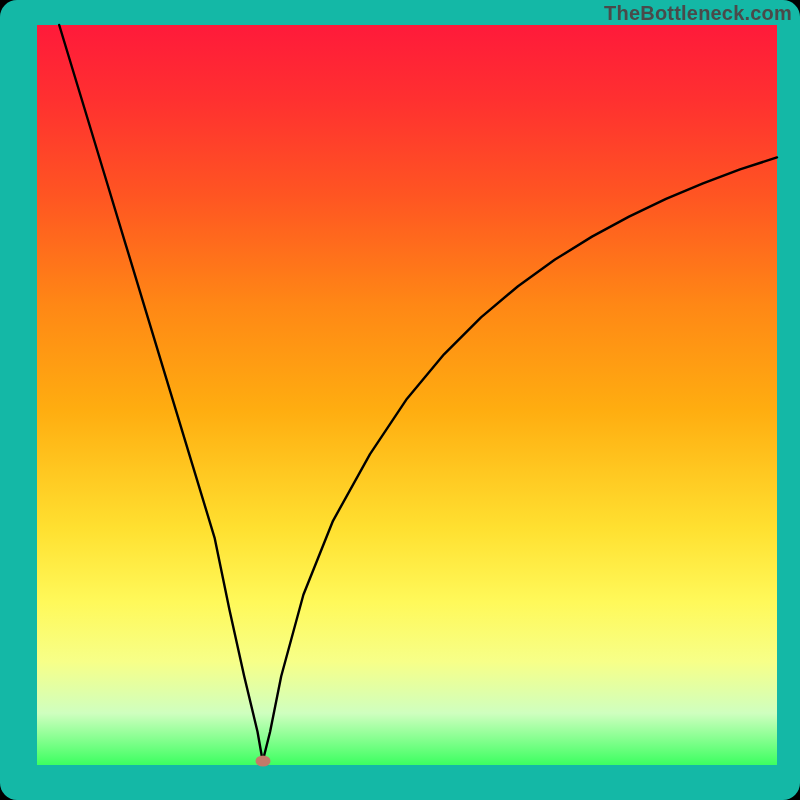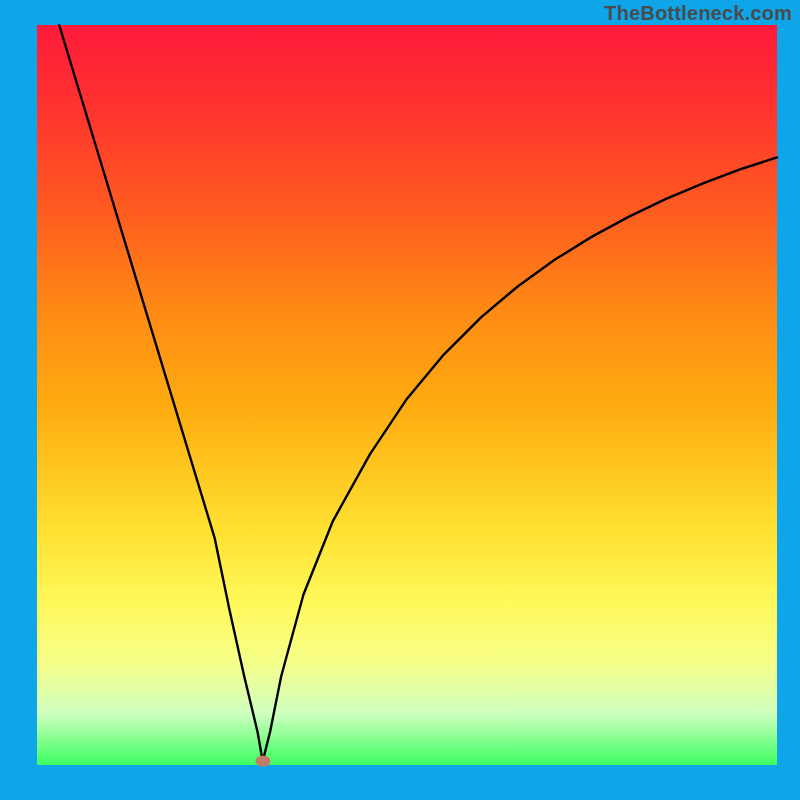--- a/index.html
+++ b/index.html
@@ -8,21 +8,22 @@
     background: #000;
     width: 800px;
     height: 800px;
     overflow: hidden;
     font-family: Arial, Helvetica, sans-serif;
   }
   .frame {
     position: relative;
     width: 800px;
     height: 800px;
-    background: #0ea5e9;
+    background: #14b8a6;
+    border-radius: 17px;
   }
   .watermark {
     position: absolute;
     top: 2px;
     right: 8px;
     color: #4a4a4a;
     font-size: 20px;
     font-weight: 600;
     letter-spacing: 0.2px;
     z-index: 10;

